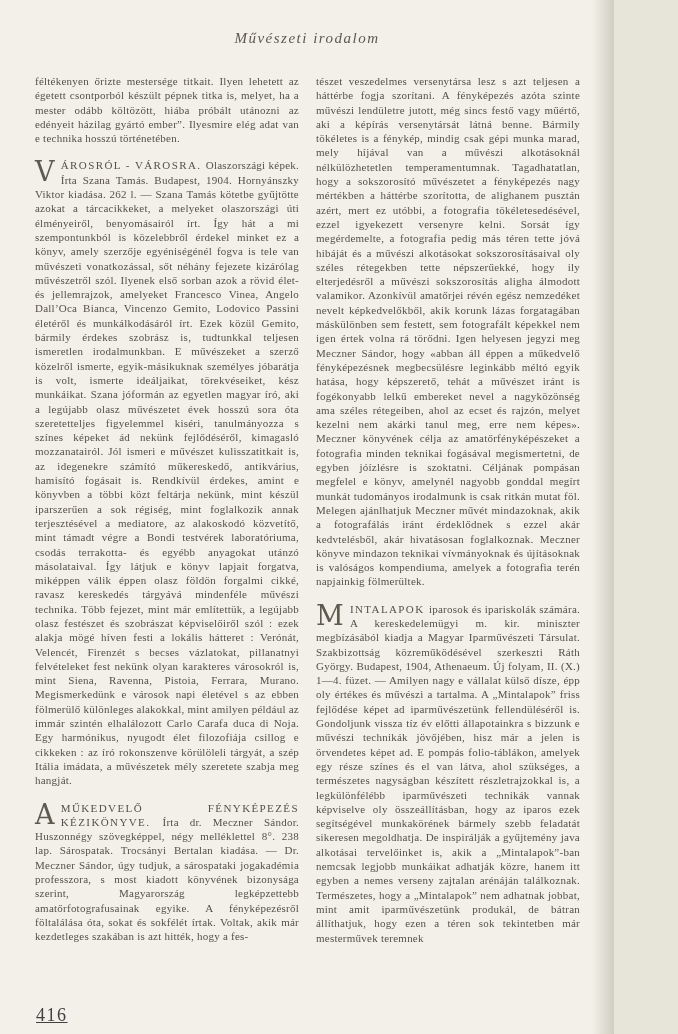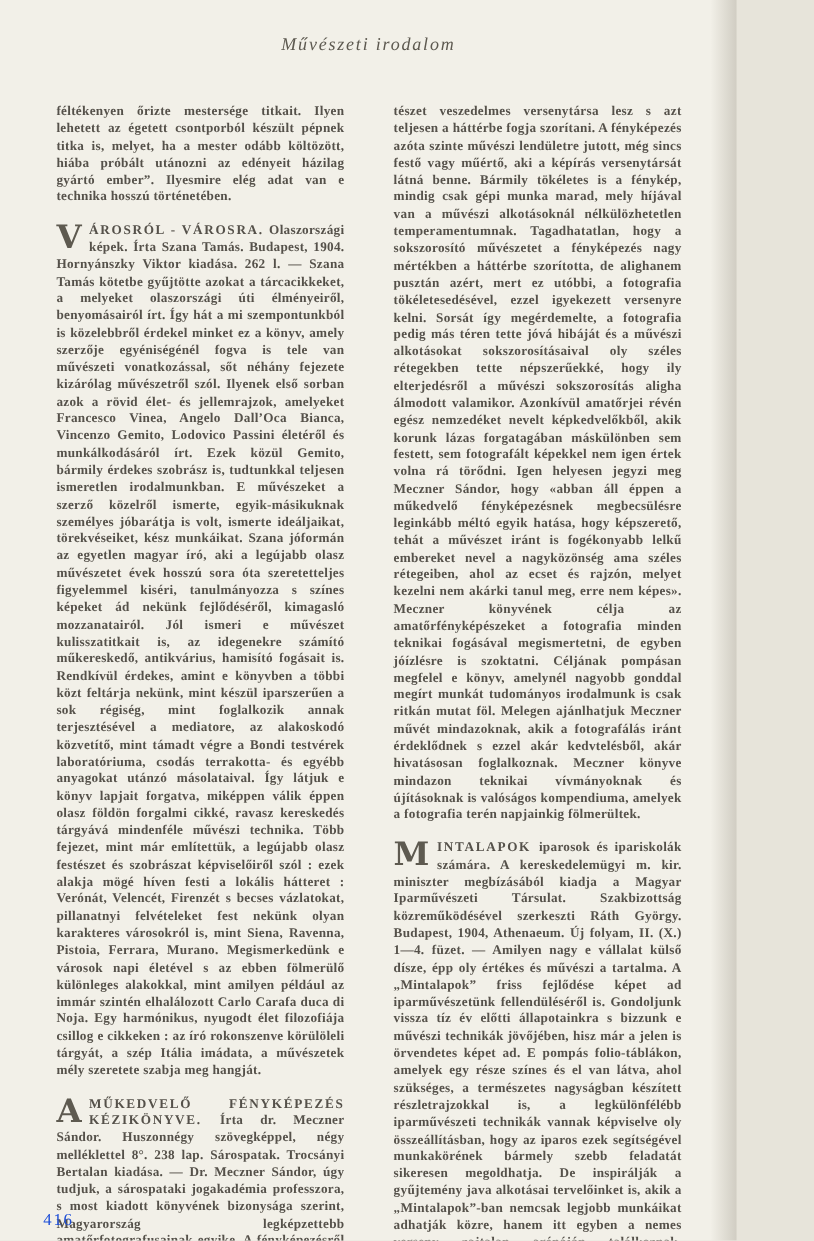--- a/index.html
+++ b/index.html
@@ -29,38 +29,39 @@
     display: flex;
     gap: 17px;
     align-items: flex-start;
   }
   .col {
     flex: 1 1 0;
     font-size: 11px;
     line-height: 14.3px;
     text-align: justify;
   }
-  .col p { margin: 12px; font-weight: bold; }
+  .col p { margin: 0; }
   .col p.indent { text-indent: 14px; }
   .col p.entry { margin-top: 13px; }
   .dropcap {
     float: left;
     font-family: "DejaVu Serif", serif;
     font-size: 27px;
     line-height: 25px;
     padding: 1px 6px 0 0;
     color: #5e5a50;
   }
   .entry-title { letter-spacing: 1.4px; }
   .page-number {
     position: absolute;
     left: 36px; bottom: 8px;
-    font-size: 14px;
+    font-size: 18px;
     letter-spacing: 1.5px;
-    color: #1d4ed8;
+    color: #404040;
+    text-decoration: underline;
   }
   .scan-edge {
     position: absolute;
     top: 0; right: 0;
     width: 22px; height: 100%;
     background: linear-gradient(to right, rgba(120,113,96,0), rgba(120,113,96,0.28));
     pointer-events: none;
   }
 </style>
 </head>

